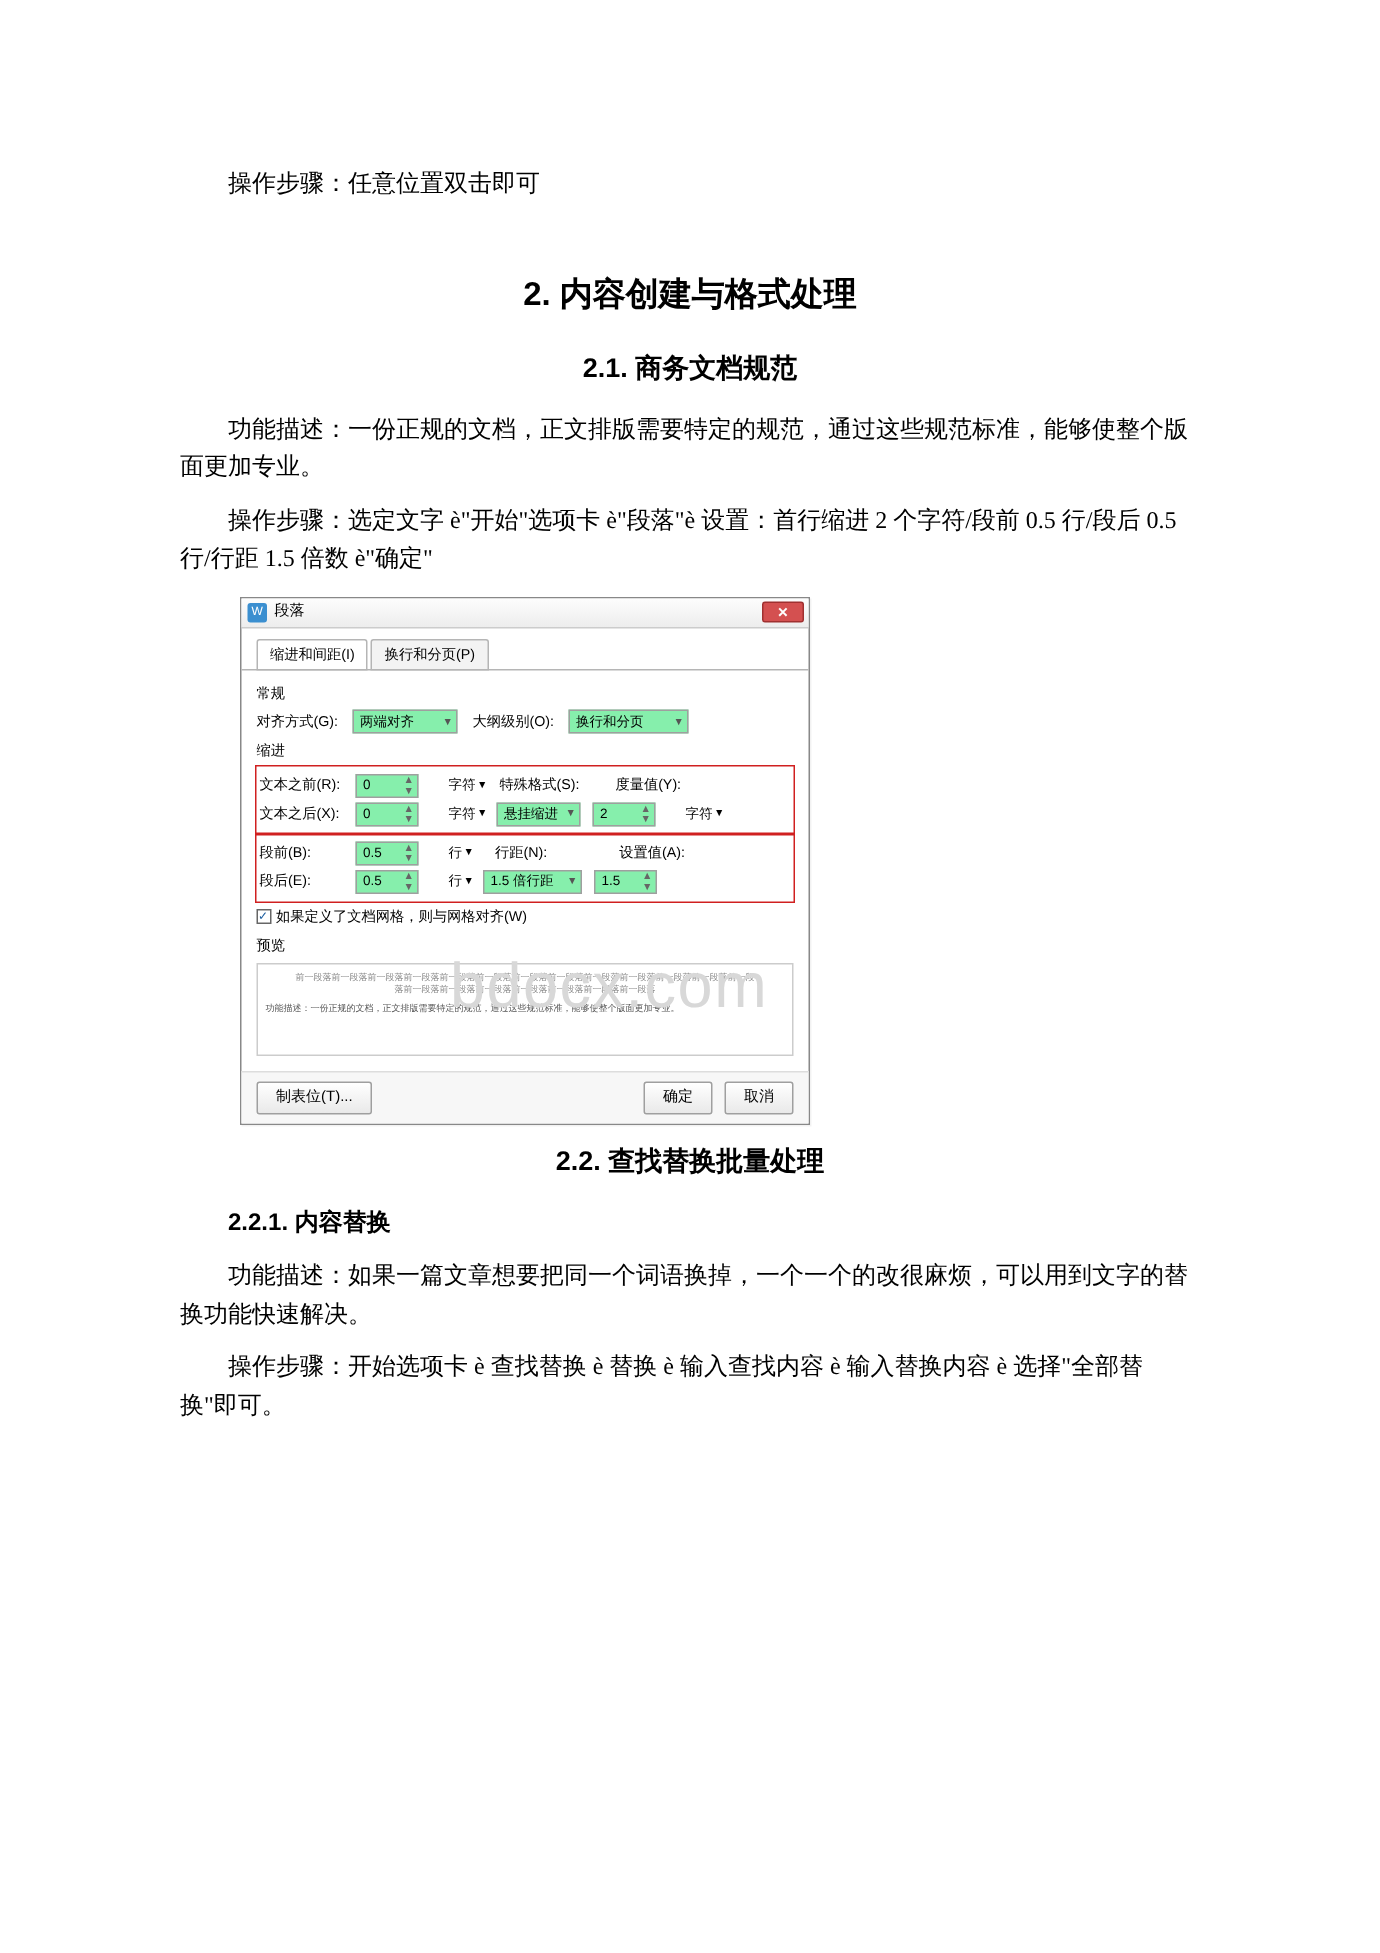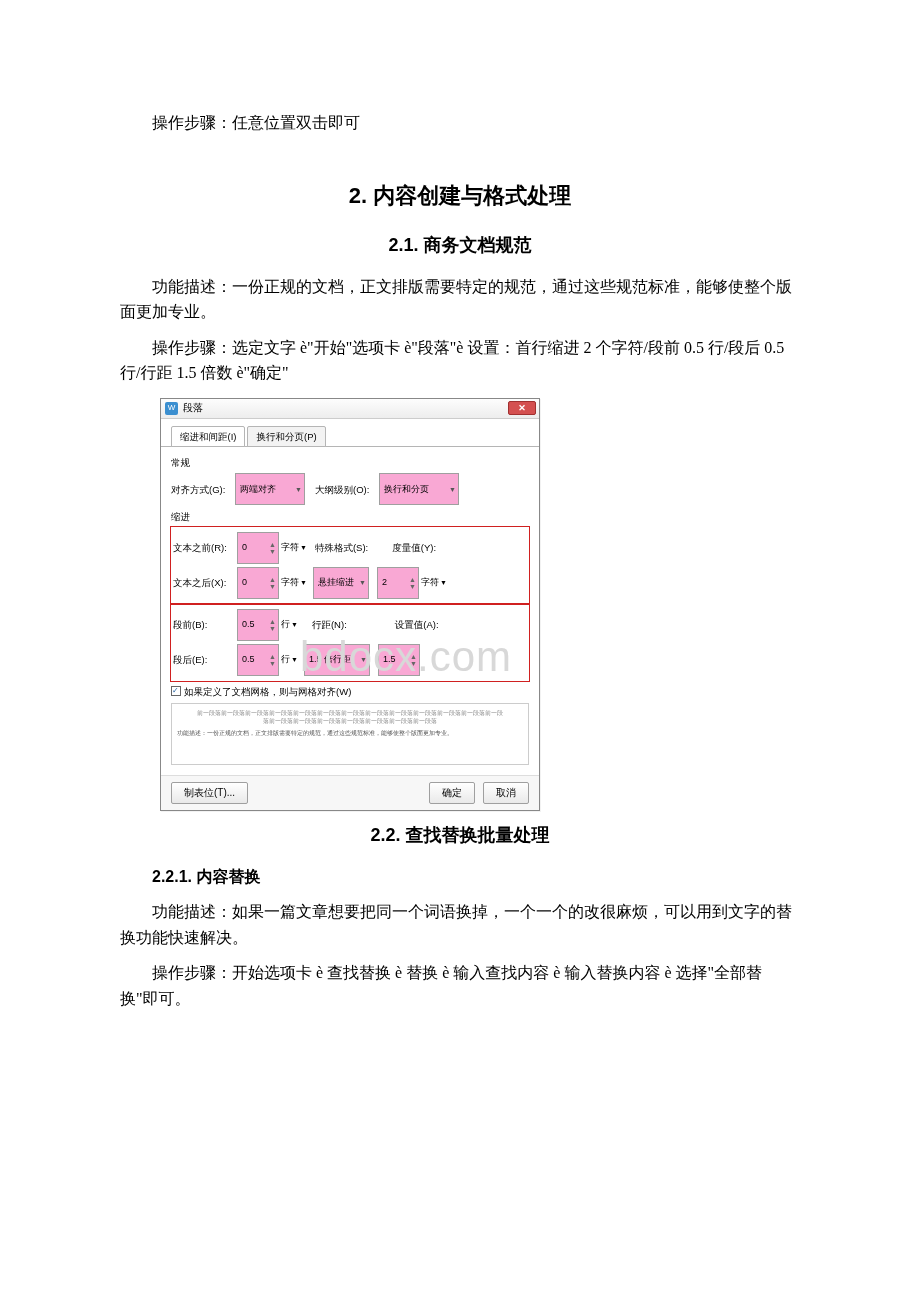--- a/index.html
+++ b/index.html
@@ -113,36 +113,36 @@
     .sect-label { font-size: 9.5px; margin: 4px 0 2px 0; }
     .row {
       display: flex;
       align-items: center;
       margin: 3px 0;
       font-size: 9.5px;
     }
     .row .lbl { width: 64px; }
     .sel, .num {
       border: 1px solid #9f9f9f;
-      height: 32px;
+      height: 16px;
       font-size: 9px;
       display: flex; align-items: center;
       padding: 0 2px 0 4px;
-      background: #f9a8d4;
+      background: #86efac;
     }
     .sel { position: relative; }
     .sel .arrow { margin-left: auto; font-size: 7px; color: #555; }
     .num { justify-content: space-between; }
     .num .spin { font-size: 7px; color: #666; line-height: 7px; }
     .radio { width: 9px; height: 9px; border: 1px solid #666; border-radius: 50%; display: inline-block; margin-right: 3px; position: relative; }
     .radio.on::after { content:''; position:absolute; width:5px; height:5px; background:#333; border-radius:50%; top:1px; left:1px; }
     .check { width: 10px; height: 10px; border: 1px solid #666; display: inline-block; margin-right: 3px; position: relative; background: #fff; }
     .check.on::after { content:'✓'; position: absolute; font-size: 8px; top: -2px; left: 0; color: #2060a0; }
     .hl-red { outline: 1.5px solid #d02020; outline-offset: 0; }
-    .unit { font-size: 9px; margin-left: 2px; }
+    .unit { font-size: 9px; margin-left: 20px; }
     .preview {
       border: 1px solid #ccc;
       height: 62px;
       margin: 4px 0;
       padding: 5px;
       font-size: 6px;
       color: #888;
       line-height: 1.4;
     }
     .dlg-buttons {
@@ -263,20 +263,21 @@
               <span>1.5</span>
               <span class="spin">▲<br>▼</span>
             </div>
         </div>
       </div>
       <div class="row">
         <span class="check on"></span>
         <span>如果定义了文档网格，则与网格对齐(W)</span>
       </div>
 
+      <div class="sect-label">预览</div>
       <div class="preview">
         <div style="text-align:center;padding:0 20px">前一段落前一段落前一段落前一段落前一段落前一段落前一段落前一段落前一段落前一段落前一段落前一段落前一段落前一段落前一段落前一段落前一段落前一段落前一段落前一段落</div>
         <div style="margin-top:4px;color:#555">功能描述：一份正规的文档，正文排版需要特定的规范，通过这些规范标准，能够使整个版面更加专业。</div>
       </div>
     </div>
     <div class="dlg-buttons">
       <div class="btn">制表位(T)...</div>
       <div class="btns-right">
         <div class="btn">确定</div>
         <div class="btn">取消</div>

